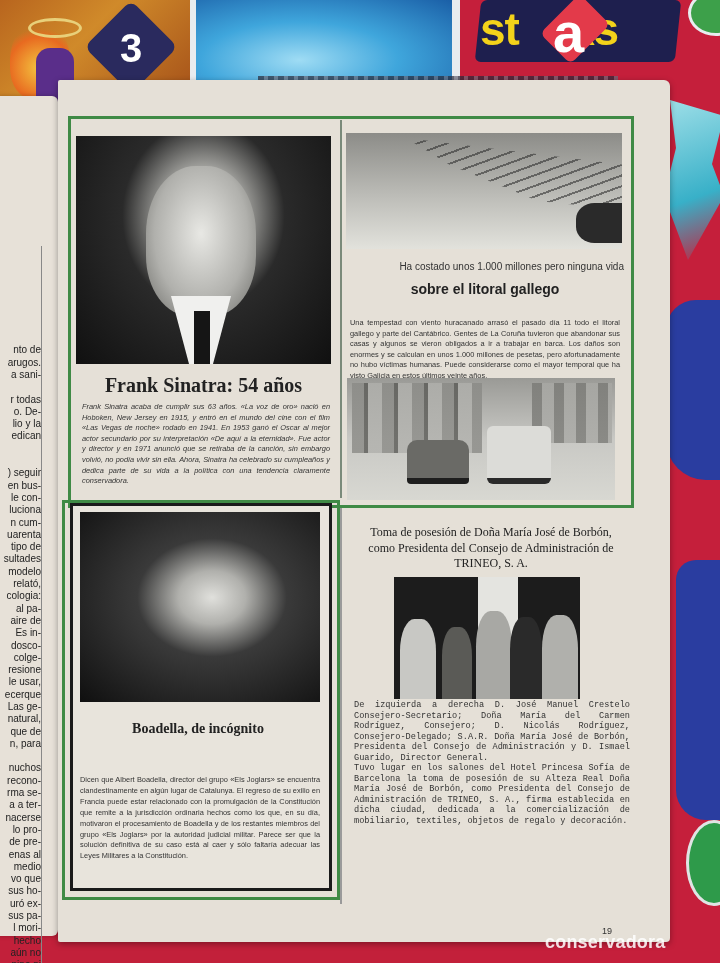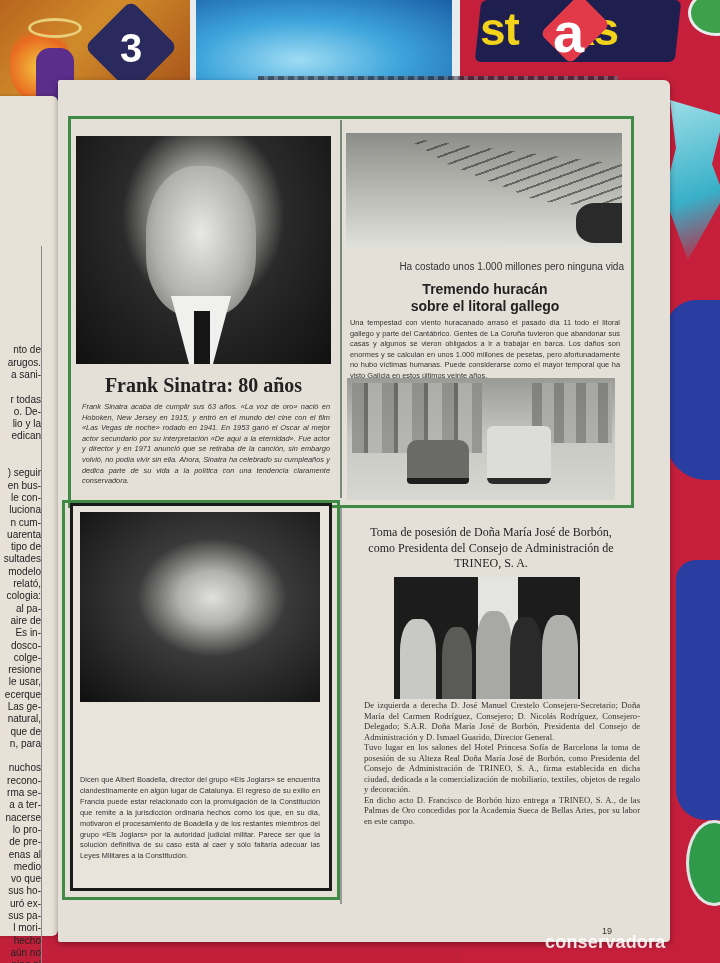--- a/index.html
+++ b/index.html
@@ -171,55 +171,54 @@
 <div class="abs green g-top"></div>
 <div class="abs g-sep"></div>
 <div class="abs green g-bot-left"></div>
 <div class="abs g-bot-right-rule"></div>
 
 <div class="abs photo sinatra">
   <div class="abs sinatra-face"></div>
   <div class="abs sinatra-collar"></div>
   <div class="abs sinatra-tie"></div>
 </div>
-<div class="abs head-serif" style="left:76px;top:374px;width:255px;">Frank Sinatra: 80 años</div>
+<div class="abs head-serif" style="left:76px;top:374px;width:255px;">Frank Sinatra: 54 años</div>
 <div class="abs body-italic" style="left:82px;top:402px;width:248px;">Frank Sinatra acaba de cumplir sus 63 años. «La voz de oro» nació en Hoboken, New Jersey en 1915, y entró en el mundo del cine con el film «Las Vegas de noche» rodado en 1941. En 1953 ganó el Oscar al mejor actor secundario por su interpretación «De aquí a la eternidad». Fue actor y director y en 1971 anunció que se retiraba de la canción, sin embargo volvió, no podía vivir sin ella. Ahora, Sinatra ha celebrado su cumpleaños y dedica parte de su vida a la política con una tendencia claramente conservadora.</div>
 
 <div class="abs photo storm">
   <div class="abs storm-tree"></div>
   <div class="abs storm-dark"></div>
 </div>
 <div class="abs caption-small" style="left:346px;top:260px;width:278px;text-align:right;">Ha costado unos 1.000 millones pero ninguna vida</div>
 <div class="abs head-sans" style="left:346px;top:281px;width:278px;">
-  <div>Tremendo huracán</div>
   <div>sobre el litoral gallego</div>
 </div>
 <div class="abs body-sans" style="left:350px;top:318px;width:270px;">Una tempestad con viento huracanado arrasó el pasado día 11 todo el litoral gallego y parte del Cantábrico. Gentes de La Coruña tuvieron que abandonar sus casas y algunos se vieron obligados a ir a trabajar en barca. Los daños son enormes y se calculan en unos 1.000 millones de pesetas, pero afortunadamente no hubo víctimas humanas. Puede considerarse como el mayor temporal que ha visto Galicia en estos últimos veinte años.</div>
 <div class="abs photo street">
   <div class="abs bldg1"></div>
   <div class="abs bldg2"></div>
   <div class="abs car1"></div>
   <div class="abs car2"></div>
 </div>
 
 <div class="abs boadella-frame"></div>
 <div class="abs photo boadella"></div>
 <div class="abs head-serif2" style="left:76px;top:718px;width:244px;">
+  <div>Boadella, de incógnito</div>
 </div>
 <div class="abs body-sans" style="left:80px;top:775px;width:240px;line-height:10.9px;">Dicen que Albert Boadella, director del grupo «Els Joglars» se encuentra clandestinamente en algún lugar de Catalunya. El regreso de su exilio en Francia puede estar relacionado con la promulgación de la Constitución que remite a la jurisdicción ordinaria hechos como los que, en su día, motivaron el procesamiento de Boadella y de los restantes miembros del grupo «Els Joglars» por la autoridad judicial militar. Parece ser que la solución definitiva de su caso está al caer y sólo faltaría adecuar las Leyes Militares a la Constitución.</div>
 
 <div class="abs head-serif3" style="left:356px;top:525px;width:270px;">Toma de posesión de Doña María José de Borbón, como Presidenta del Consejo de Administración de TRINEO, S. A.</div>
 <div class="abs photo trineo">
   <div class="abs trineo-sign"></div>
   <div class="person" style="left:6px;width:36px;height:80px;background:#c8c8c4;"></div>
   <div class="person" style="left:48px;width:30px;height:72px;background:#5a5a56;"></div>
   <div class="person" style="left:82px;width:36px;height:88px;background:#a8a8a4;"></div>
   <div class="person" style="left:116px;width:32px;height:82px;background:#2a2a2a;"></div>
   <div class="person" style="left:148px;width:36px;height:84px;background:#b0b0ac;"></div>
 </div>
-<div class="abs body-serif" style="left:364px;top:700px;width:276px;">
+<div class="abs body-serif" style="left:354px;top:700px;width:276px;font-family:Liberation Mono, monospace;">
   <p>De izquierda a derecha D. José Manuel Crestelo Consejero-Secretario; Doña María del Carmen Rodríguez, Consejero; D. Nicolás Rodríguez, Consejero-Delegado; S.A.R. Doña María José de Borbón, Presidenta del Consejo de Administración y D. Ismael Guarido, Director General.</p>
   <p>Tuvo lugar en los salones del Hotel Princesa Sofía de Barcelona la toma de posesión de su Alteza Real Doña María José de Borbón, como Presidenta del Consejo de Administración de TRINEO, S. A., firma establecida en dicha ciudad, dedicada a la comercialización de mobiliario, textiles, objetos de regalo y decoración.</p>
-  <p>En dicho acto D. Francisco de Borbón hizo entrega a TRINEO, S. A., de las Palmas de Oro concedidas por la Academia Sueca de Bellas Artes, por su labor en este campo.</p>
 </div>
 
 <div class="abs page-num">19</div>
 <div class="abs watermark">conservadora</div>
 
 </body></html>

